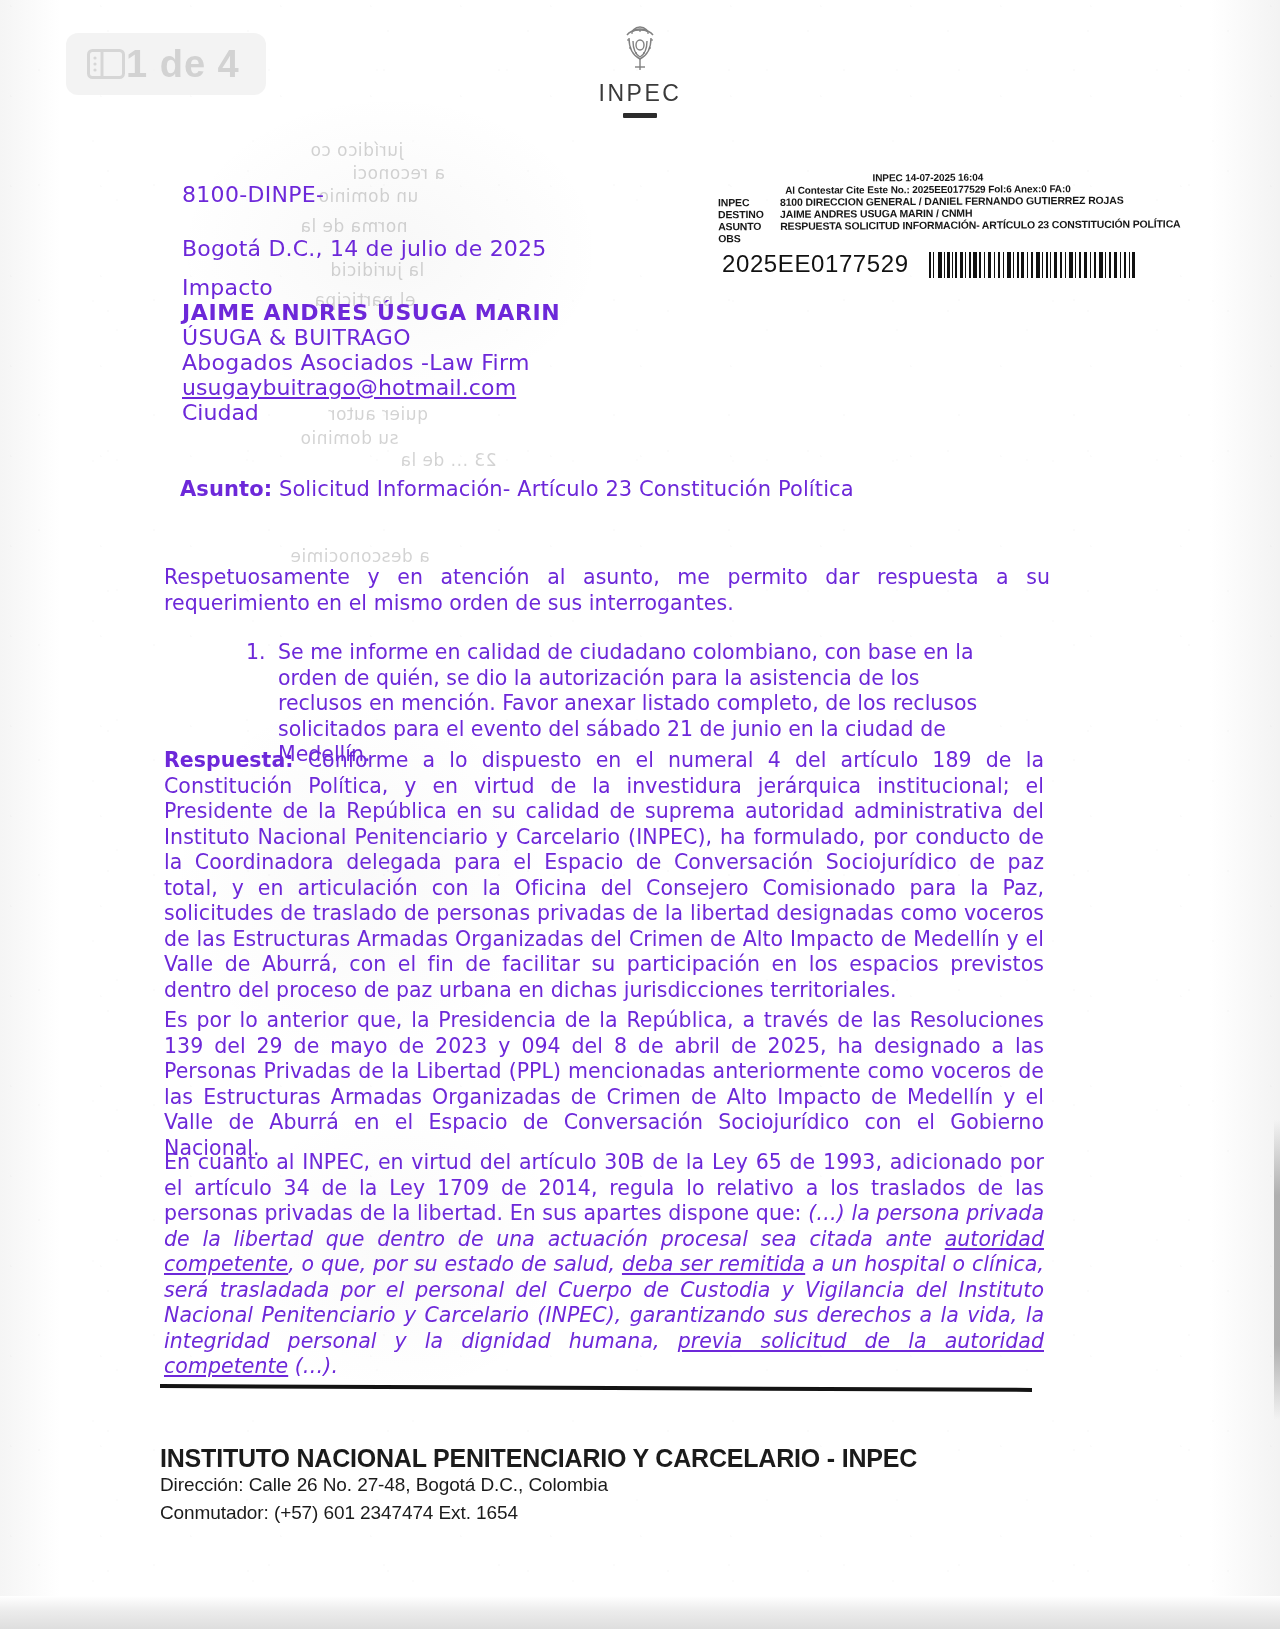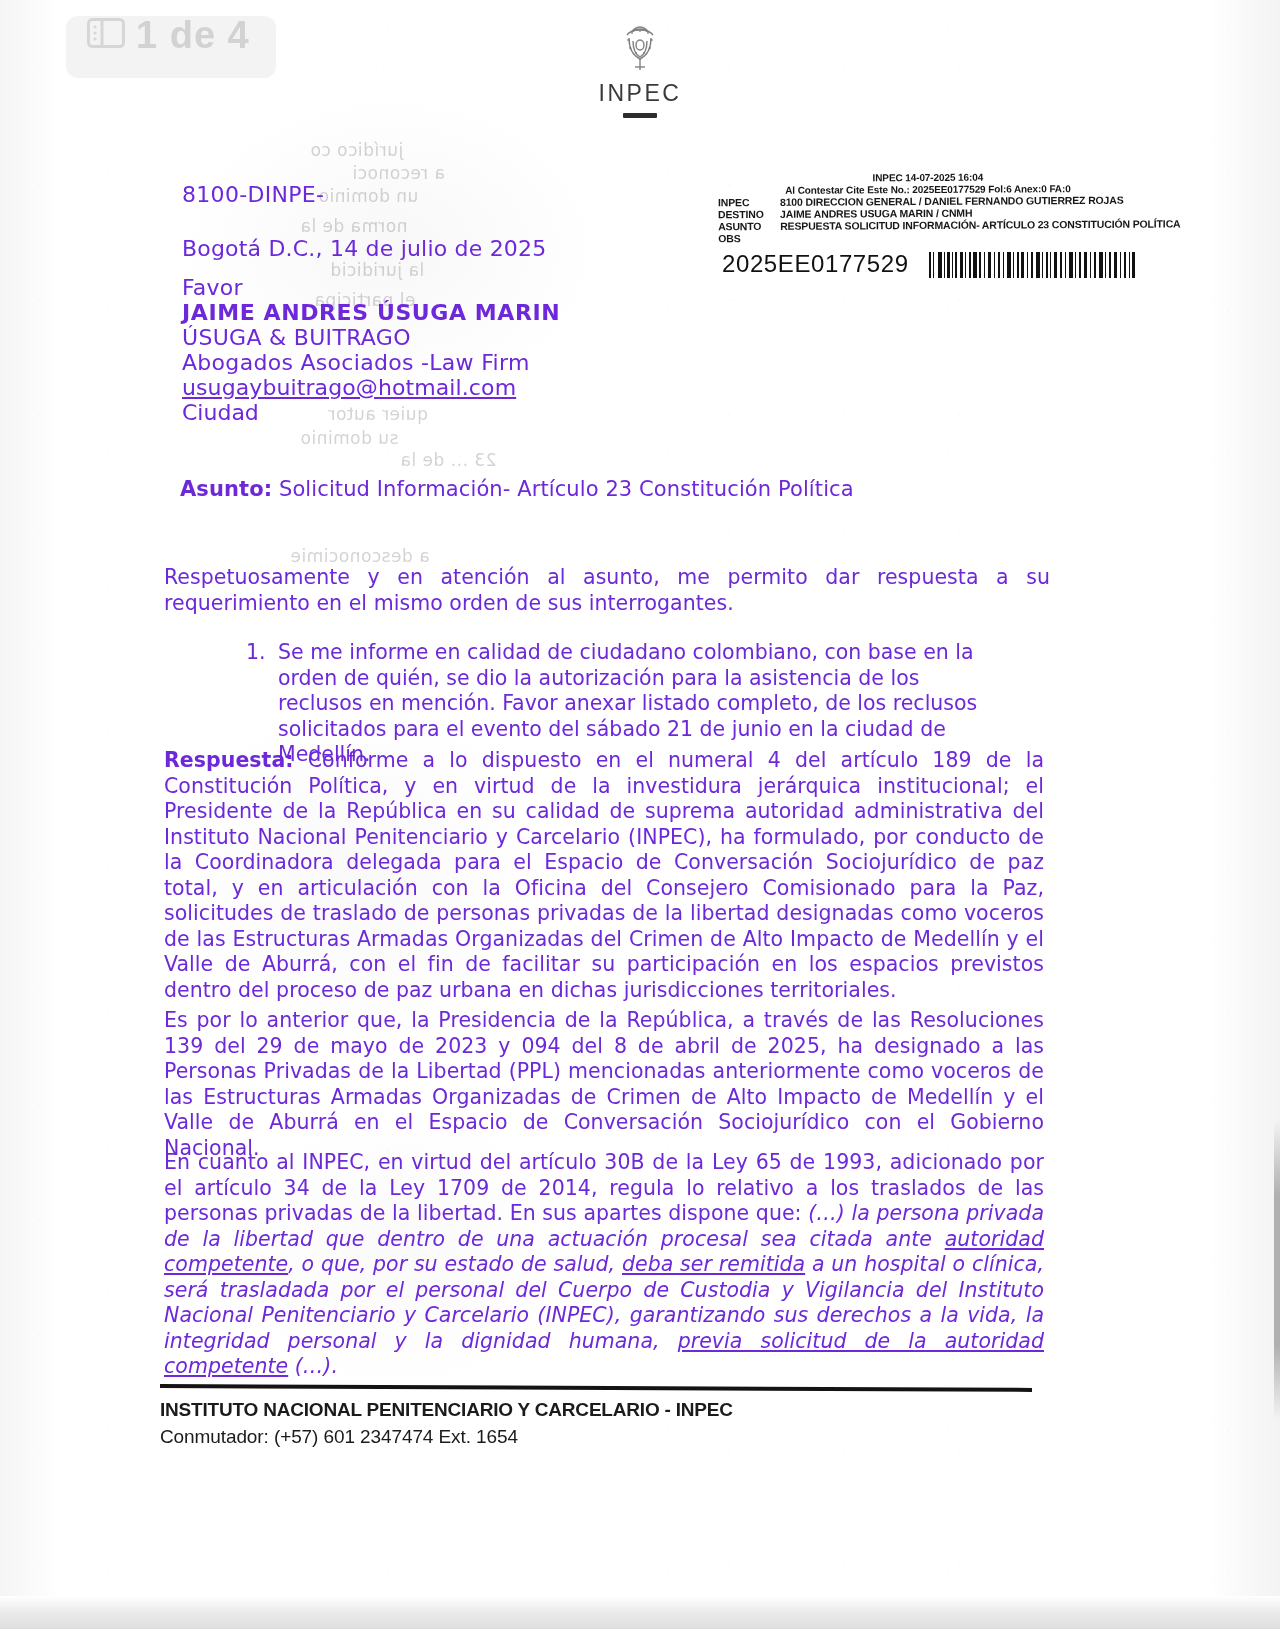--- a/index.html
+++ b/index.html
@@ -47,23 +47,23 @@
     letter-spacing: .5px;
     transform: scaleX(-1);
     white-space: nowrap;
     pointer-events: none;
     filter: blur(.4px);
   }
 
   
   #page-indicator {
     position: absolute;
-    left: 66px; top: 16px;
+    left: 66px; top: 33px;
     height: 62px;
-    display: flex; gap: 10px;
+    display: flex; align-items: center; gap: 0;
     padding: 0 26px 0 20px;
     background: rgba(240,240,240,0.80);
     border-radius: 12px;
     z-index: 40;
   }
   #page-indicator .pi-icon { width: 40px; height: 34px; display: block; }
   #page-indicator .pi-text {
     font-family: "Liberation Sans", sans-serif;
     font-size: 38px;
     font-weight: 600;
@@ -191,21 +191,21 @@
     z-index: 26;
   }
   #footer {
     position: absolute;
     left: 160px; top: 1397px;
     width: 900px;
     z-index: 26;
     font-family: "Liberation Sans", sans-serif;
     color: #1b1b1b;
   }
-  #footer .f-title { font-size: 19px; font-weight: 700; letter-spacing: -.2px; line-height: 26px; }
+  #footer .f-title { font-size: 25px; font-weight: 700; letter-spacing: -.2px; line-height: 26px; margin-top: 48px; }
   #footer .f-line { font-size: 19px; letter-spacing: -.1px; line-height: 28px; }
 
   
   #bottom-edge {
     position: absolute;
     left: 0; top: 1596px;
     width: 1280px; height: 33px;
     background: linear-gradient(180deg, rgba(255,255,255,1) 0%, rgba(236,236,236,1) 45%, rgba(222,222,222,1) 100%);
     z-index: 30;
   }
@@ -349,21 +349,21 @@
     </g>
   </svg>
 </div>
 
 <div class="doc">
 
   <div class="blk" id="ref-code">8100-DINPE-</div>
   <div class="blk" id="place-date">Bogotá D.C., 14 de julio de 2025</div>
 
   <div class="blk" id="addressee">
-    <div class="salutation">Favor</div>
+    <div class="salutation">Impacto</div>
     <div class="name">JAIME ANDRES ÚSUGA MARIN</div>
     <div class="firm">ÚSUGA &amp; BUITRAGO</div>
     <div class="firm">Abogados Asociados -Law Firm</div>
     <div class="email">usugaybuitrago@hotmail.com</div>
     <div class="city">Ciudad</div>
   </div>
 
   <div class="blk" id="subject">
     <span class="lbl">Asunto:</span><span> Solicitud Información- Artículo 23 Constitución Política</span>
   </div>
@@ -384,17 +384,18 @@
 
   <div class="para" id="p-inpec">
     <span>En cuanto al INPEC, en virtud del artículo 30B de la Ley 65 de 1993, adicionado por el artículo 34 de la Ley 1709 de 2014, regula lo relativo a los traslados de las personas privadas de la libertad. En sus apartes dispone que: </span><i>(…) la persona privada de la libertad que dentro de una actuación procesal sea citada ante </i><i><u>autoridad competente</u></i><i>, o que, por su estado de salud, </i><i><u>deba ser remitida</u></i><i> a un hospital o clínica, será trasladada por el personal del Cuerpo de Custodia y Vigilancia del Instituto Nacional Penitenciario y Carcelario (INPEC), garantizando sus derechos a la vida, la integridad personal y la dignidad humana, </i><i><u>previa solicitud de la autoridad competente</u></i><i> (…).</i>
   </div>
 
 </div>
 
 <div id="footer-rule"></div>
 <div id="footer">
   <div class="f-title">INSTITUTO NACIONAL PENITENCIARIO Y CARCELARIO - INPEC</div>
+  <div class="f-line">Dirección: Calle 26 No. 27-48, Bogotá D.C., Colombia</div>
   <div class="f-line">Conmutador: (+57) 601 2347474 Ext. 1654</div>
 </div>
 
 <div id="right-edge"></div>
 <div id="bottom-edge"></div>
 
 </body></html>

